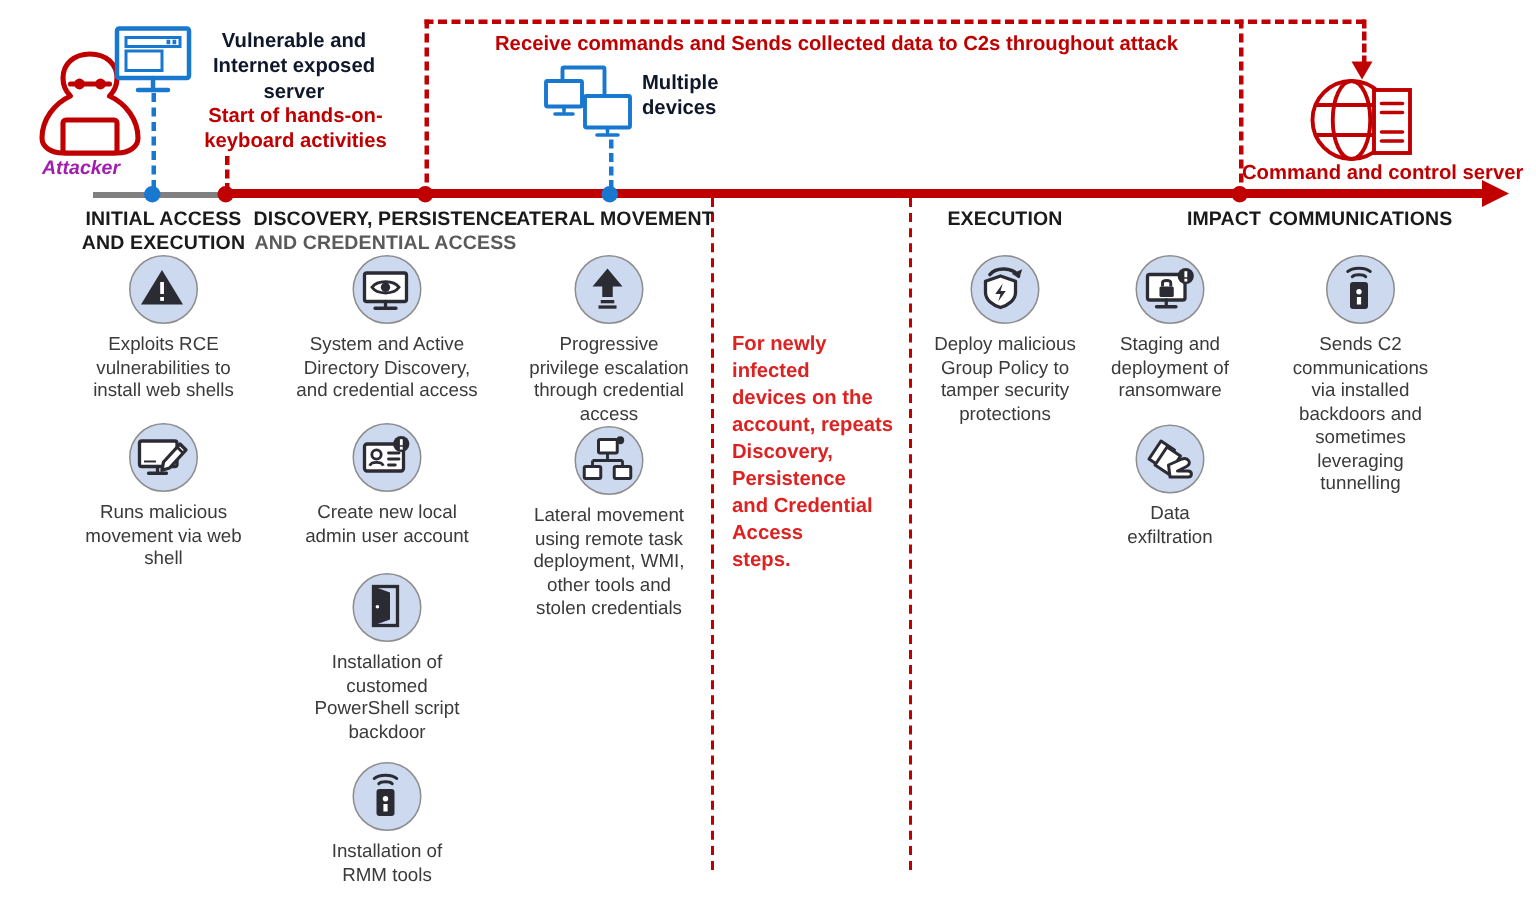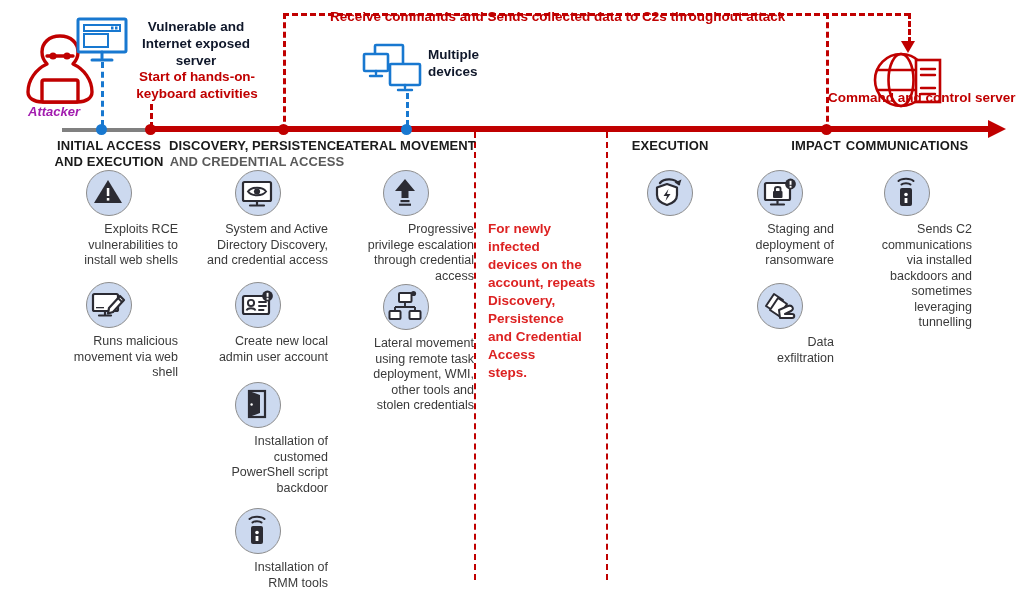--- a/index.html
+++ b/index.html
@@ -34,21 +34,21 @@
   .lbl-red{position:absolute;color:#c00000;font-weight:bold;font-size:13.5px;line-height:17px;}
   .lbl-red-note{position:absolute;color:#d22;font-weight:bold;font-size:13.5px;line-height:18px;}
 
   
   .phase{position:absolute;text-align:center;font-size:13px;line-height:15.5px;letter-spacing:.1px;}
   .phase .ln1{color:#1a1a1a;font-weight:bold;display:block;}
   .phase .ln2{color:#5a5a5a;font-weight:bold;display:block;}
   .phase.dark .ln2{color:#1a1a1a;}
 
   
-  .step{position:absolute;text-align:right;}
+  .step{position:absolute;text-align:center;}
   .step .cap{font-size:12.5px;line-height:15.5px;color:#3a3a3a;margin-top:6px;}
   .ico{width:46px;height:46px;border-radius:50%;background:#ccd9ef;border:1.6px solid #8d8d8d;
     margin:0 auto;position:relative;box-sizing:border-box;}
   .ico svg{position:absolute;left:0;top:0;}
 
   
   .art{position:absolute;}
   .attacker-cap{position:absolute;color:#a21caf;font-weight:bold;font-size:13px;font-style:italic;}
   .c2-cap{position:absolute;color:#c00000;font-weight:bold;font-size:13.5px;}
 </style>
@@ -56,21 +56,21 @@
 <body>
 
 <div id="stage">
 
   <div class="hdash-red" style="left:283px;top:13px;width:627px;"></div>
   <div class="vdash-red-box" style="left:283px;top:13px;height:118px;"></div>
   <div class="vdash-red-box" style="left:826px;top:13px;height:118px;"></div>
   <div class="vdash-red-box" style="left:908px;top:13px;height:30px;"></div>
   <div class="down-arrow-red" style="left:901px;top:41px;"></div>
 
-  <div class="lbl-red" style="left:295px;top:8px;width:600px;padding-left:35px;">Receive commands and Sends collected data to C2s throughout attack</div>
+  <div class="lbl-red" style="left:295px;top:20px;width:600px;padding-left:35px;">Receive commands and Sends collected data to C2s throughout attack</div>
 
   <div class="tl-gray"></div>
   <div class="tl-red"></div>
   <div class="tl-arrow"></div>
 
   <div class="dot blue" style="left:96px;"></div>
   <div class="dot red" style="left:145px;"></div>
   <div class="dot red" style="left:278px;"></div>
   <div class="dot blue" style="left:401px;"></div>
   <div class="dot red" style="left:821px;"></div>
@@ -144,21 +144,21 @@
         <circle cx="29" cy="30" r="26"></circle>
         <ellipse cx="29" cy="30" rx="12.5" ry="26"></ellipse>
         <path d="M4 20 L54 20 M4 40 L54 40"></path>
       </g>
       <rect x="44" y="10" width="24" height="42" fill="#ffffff" stroke="#c00000" stroke-width="2.6"></rect>
       <g stroke="#c00000" stroke-width="2.4" stroke-linecap="round">
         <path d="M49 19 L63 19 M49 25 L63 25 M49 38 L63 38 M49 44 L63 44"></path>
       </g>
     </svg>
   </div>
-  <div class="c2-cap" style="left:828px;top:90px;">Command and control server</div>
+  <div class="c2-cap" style="left:828px;top:107px;">Command and control server</div>
 
   <div class="lbl-red-note" style="left:488px;top:220px;width:112px;">
     <span style="display: block;">For newly infected</span>
     <span style="display: block;">devices on the</span>
     <span style="display: block;">account, repeats</span>
     <span style="display: block;">Discovery, Persistence</span>
     <span style="display: block;">and Credential Access</span>
     <span style="display: block;">steps.</span>
   </div>
 
@@ -326,20 +326,26 @@
 
   <div class="step" style="left:608px;top:170px;width:124px;">
     <div class="ico">
       <svg width="42" height="42" viewBox="0 0 42 42">
         <path d="M19 13 L29 16.5 L29 24 C29 29 24 32.5 19 34 C14 32.5 9 29 9 24 L9 16.5 Z" fill="#ffffff" stroke="#2b2b33" stroke-width="2.2" stroke-linejoin="round"></path>
         <path d="M20.5 18 L15.5 25 L19 25 L17.5 30 L22.5 23 L19 23 Z" fill="#2b2b33"></path>
         <path d="M12 12 C16 7 27 7 31 13" fill="none" stroke="#2b2b33" stroke-width="2.4" stroke-linecap="round"></path>
         <path d="M31.5 14.5 L26.5 11.5 L33.5 8.5 Z" fill="#2b2b33"></path>
       </svg>
     </div>
+    <div class="cap">
+      <span>Deploy malicious</span><br>
+      <span>Group Policy to</span><br>
+      <span>tamper security</span><br>
+      <span>protections</span>
+    </div>
   </div>
 
   <div class="step" style="left:726px;top:170px;width:108px;">
     <div class="ico">
       <svg width="42" height="42" viewBox="0 0 42 42">
         <rect x="7" y="12" width="25" height="17" rx="1.5" fill="#ffffff" stroke="#2b2b33" stroke-width="2.2"></rect>
         <path d="M19.5 29 L19.5 32 M13 33.5 L26 33.5" stroke="#2b2b33" stroke-width="2.2" stroke-linecap="round" fill="none"></path>
         <rect x="15" y="20" width="9.5" height="7" rx="1" fill="#2b2b33"></rect>
         <path d="M17 20 L17 17.5 C17 15.5 22.5 15.5 22.5 17.5 L22.5 20" fill="none" stroke="#2b2b33" stroke-width="1.9"></path>
         <circle cx="32.5" cy="13" r="5.4" fill="#2b2b33"></circle>

